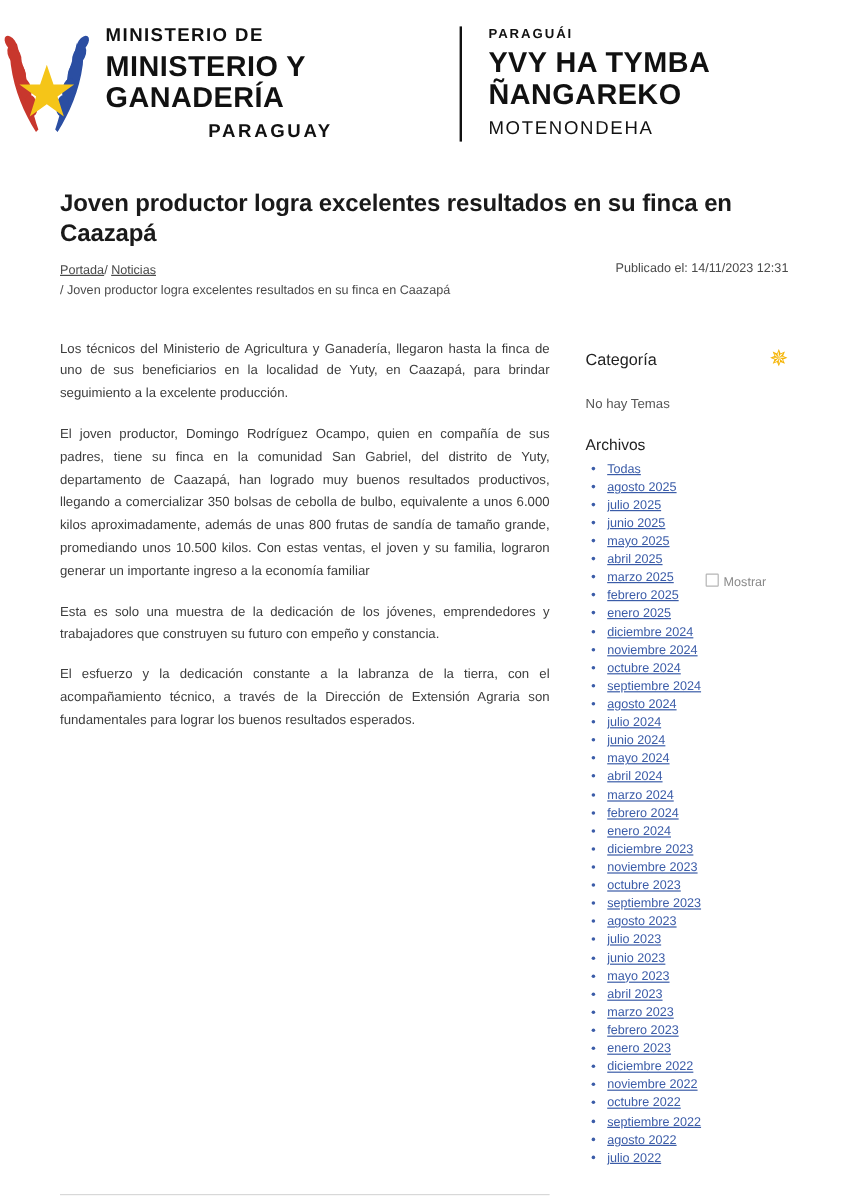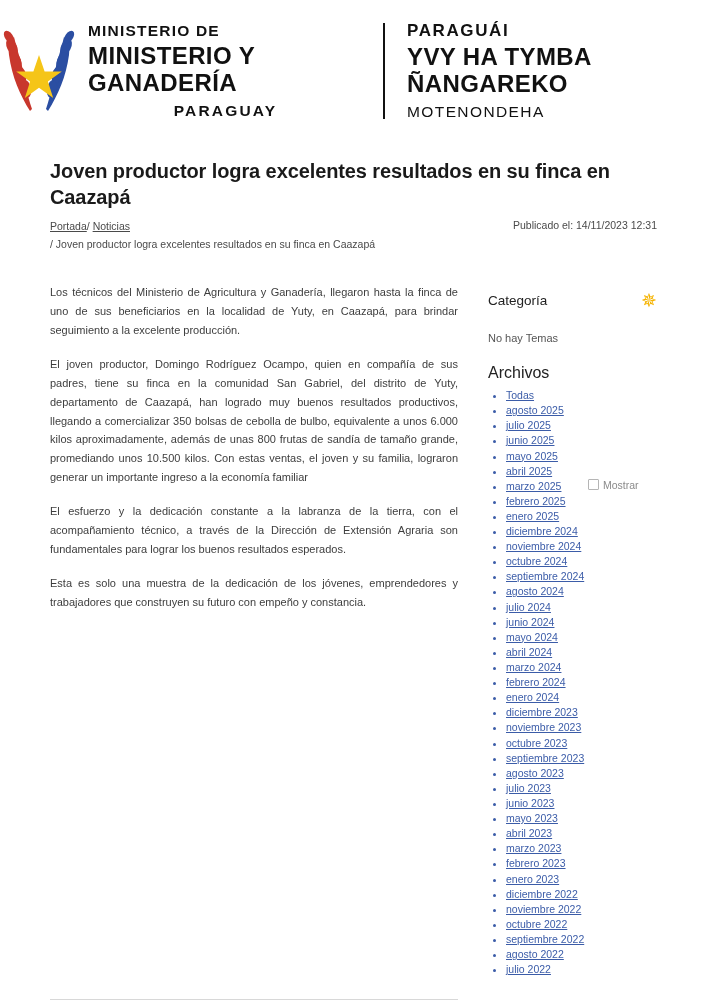--- a/index.html
+++ b/index.html
@@ -64,21 +64,21 @@
     letter-spacing: 2.2px;
     color: #111;
     margin-top: 6px;
     text-align: center;
   }
   .guarani-block {
     padding-left: 22px;
     line-height: 1;
   }
   .guarani-line1 {
-    font-size: 17px;
+    font-size: 11px;
     font-weight: bold;
     letter-spacing: 1.6px;
     color: #111;
     margin-bottom: 5px;
   }
   .guarani-line2 {
     font-size: 24px;
     font-weight: bold;
     letter-spacing: 0.4px;
     color: #111;
@@ -160,21 +160,21 @@
     color: #222;
     margin: 0 0 24px 0;
     font-weight: normal;
   }
   .sidebar-note {
     font-size: 11px;
     color: #555;
     margin: 0 0 20px 0;
   }
   .archives-h {
-    font-size: 16px;
+    font-size: 13px;
     color: #222;
     margin: 0 0 6px 0;
     font-weight: normal;
   }
   ul.archive-list {
     list-style: disc;
     margin: 0;
     padding-left: 18px;
   }
   ul.archive-list li {
@@ -286,22 +286,22 @@
       <span class="current">Joven productor logra excelentes resultados en su finca en Caazapá</span>
     </div>
     <div class="pub-date">Publicado el: 14/11/2023 12:31</div>
   </div>
 
   <div class="content">
 
     <div class="article-col">
       <p>Los técnicos del Ministerio de Agricultura y Ganadería, llegaron hasta la finca de uno de sus beneficiarios en la localidad de Yuty, en Caazapá, para brindar seguimiento a la excelente producción.</p>
       <p>El joven productor,  Domingo Rodríguez Ocampo, quien en compañía de sus padres, tiene su finca en la comunidad San Gabriel, del distrito de Yuty, departamento de Caazapá,  han logrado muy buenos resultados productivos, llegando a comercializar 350 bolsas de cebolla de bulbo, equivalente a unos 6.000 kilos  aproximadamente, además de  unas 800 frutas de sandía de tamaño grande,  promediando unos 10.500 kilos. Con estas ventas, el joven y su familia, lograron  generar un importante ingreso a la economía familiar</p>
+      <p>Esta es solo una muestra de la dedicación de los jóvenes, emprendedores y trabajadores que construyen su futuro con empeño y constancia.</p>
       <p>El esfuerzo y la dedicación constante a la labranza de la tierra, con el acompañamiento técnico, a través de la Dirección de Extensión Agraria son fundamentales para lograr los buenos resultados esperados.</p>
-      <p>Esta es solo una muestra de la dedicación de los jóvenes, emprendedores y trabajadores que construyen su futuro con empeño y constancia.</p>
     </div>
 
     <div class="sidebar-col">
 
       <div class="star-deco">✵</div>
 
       <div class="sidebar-h">Categoría</div>
       <div class="sidebar-note">No hay Temas</div>
 
       <div class="archives-h">Archivos</div>

